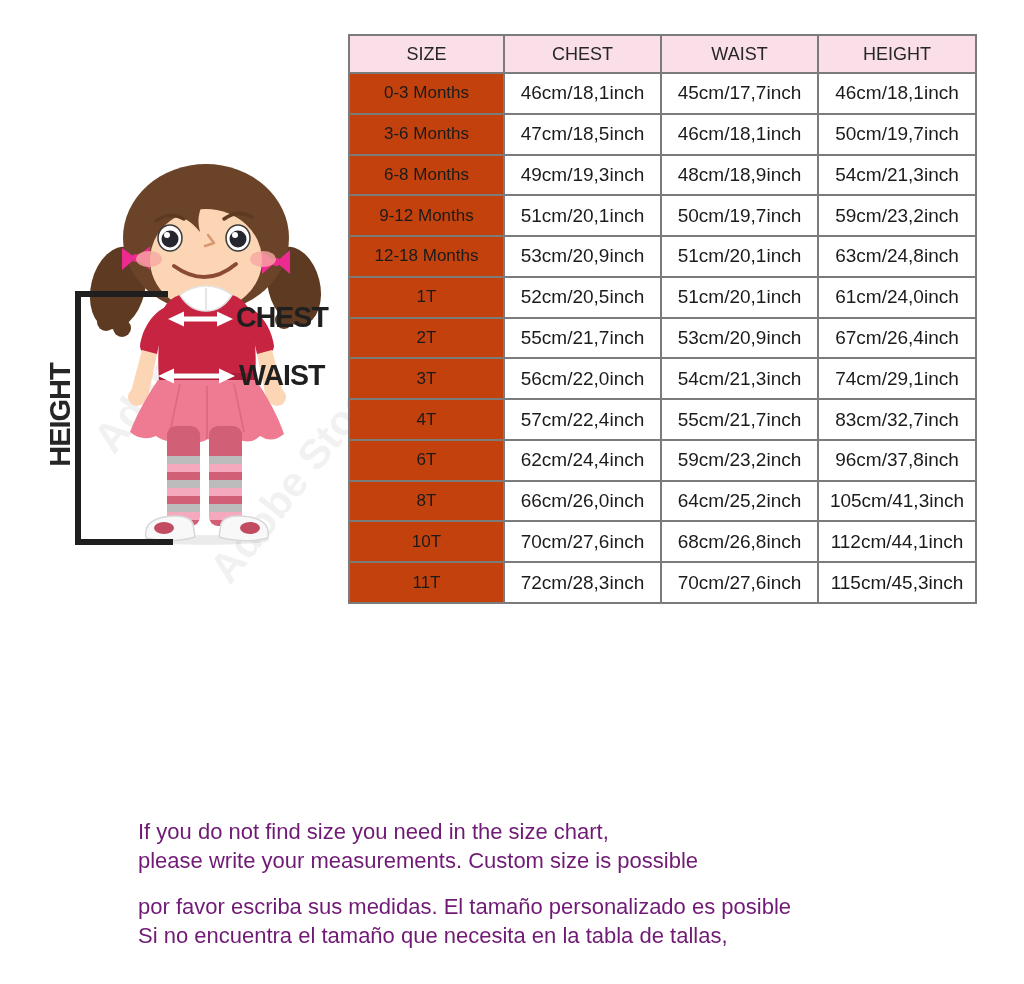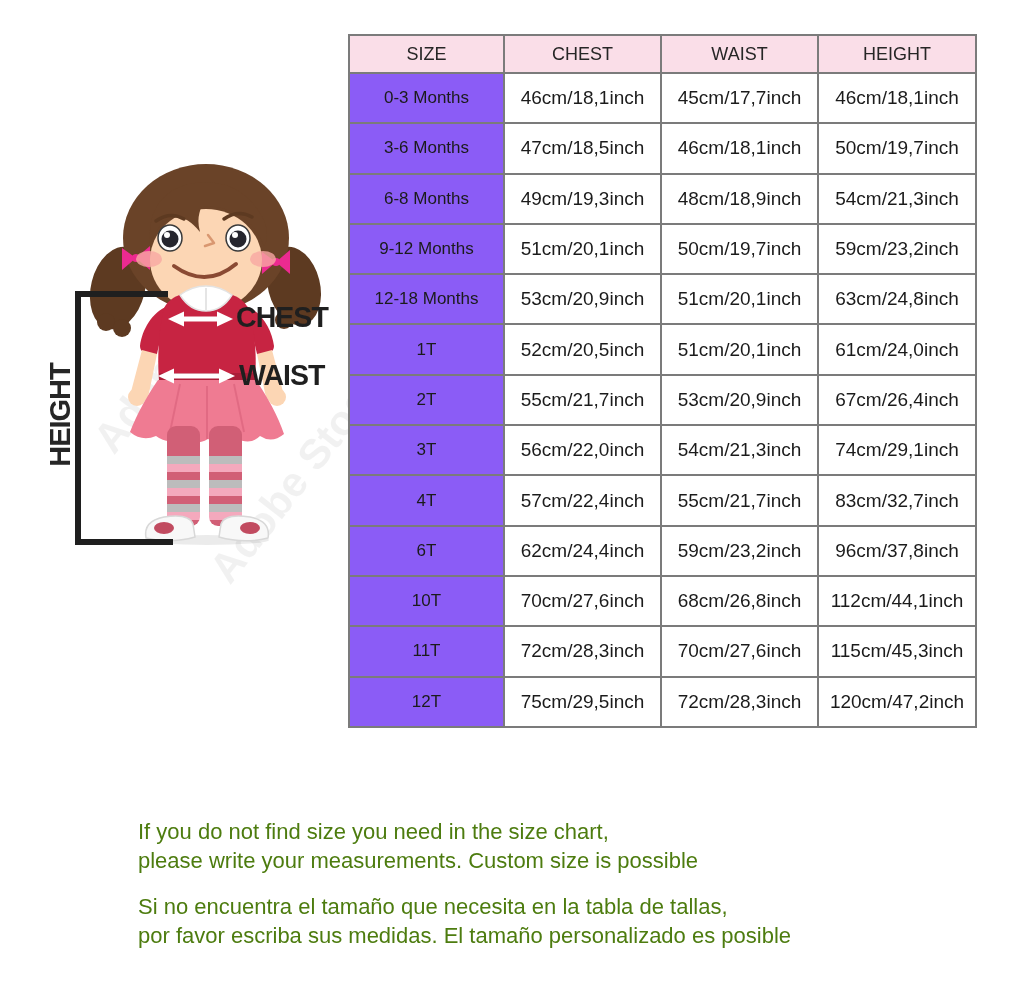--- a/index.html
+++ b/index.html
@@ -2,32 +2,32 @@
 <html><head>
 <meta charset="utf-8">
 <style>
   html,body{margin:0;padding:0;background:#ffffff;}
   #stage{
     position:relative;width:1024px;height:984px;background:#ffffff;overflow:hidden;
     font-family:"Liberation Sans", sans-serif;color:#1e1e1e;
   }
   
   #size-table{
-    position:absolute;left:348px;top:34px;width:627px;height:694px;
+    position:absolute;left:348px;top:34px;width:627px;height:570px;
     border-collapse:collapse;table-layout:fixed;
   }
   #size-table th,#size-table td{
     border:2px solid #7b7b7b;text-align:center;vertical-align:middle;
     padding:0 2px;white-space:nowrap;overflow:hidden;
   }
   #size-table th{
     background:#fadee8;font-weight:normal;font-size:18px;height:36px;color:#262626;
   }
   #size-table td{font-size:19px;background:#ffffff;color:#1b1b1b;}
-  #size-table td.size-col{background:#8b5cf6;font-size:17px;}
+  #size-table td.size-col{background:#c2410c;font-size:17px;}
   
   .meas-label{
     position:absolute;font-weight:bold;font-size:30px;color:#1f1f1f;
     letter-spacing:-1px;transform:scaleX(.95);transform-origin:left center;
     line-height:1;white-space:nowrap;
   }
   #height-label{
     position:absolute;left:-5px;top:399px;width:130px;height:32px;
     font-weight:bold;font-size:29px;color:#262626;letter-spacing:-1px;
     text-align:center;line-height:32px;transform:rotate(-90deg);white-space:nowrap;
@@ -35,21 +35,21 @@
   
   #brand-watermark{position:absolute;left:515px;top:262px;opacity:.13;pointer-events:none;}
   .stock-mark{
     position:absolute;width:260px;text-align:center;font-size:42px;color:#6f6f6f;
     opacity:.09;font-weight:bold;pointer-events:none;white-space:nowrap;
   }
   #stock-mark-1{left:52px;top:322px;transform:rotate(-52deg);}
   #stock-mark-2{left:168px;top:452px;transform:rotate(-52deg);}
   
   .note{
-    position:absolute;left:138px;font-size:22px;line-height:29px;color:#4d7c0f;
+    position:absolute;left:138px;font-size:22px;line-height:29px;color:#701a75;
   }
   #note-en{top:817px;}
   #note-es{top:892px;}
 </style>
 </head>
 <body>
 
 <div id="stage">
 
   <div class="stock-mark" id="stock-mark-1">Adobe Stock</div>
@@ -281,42 +281,42 @@
           <td>55cm/21,7inch</td>
           <td>83cm/32,7inch</td>
         </tr>
         <tr>
           <td class="size-col">6T</td>
           <td>62cm/24,4inch</td>
           <td>59cm/23,2inch</td>
           <td>96cm/37,8inch</td>
         </tr>
         <tr>
+          <td class="size-col">8T</td>
+          <td>66cm/26,0inch</td>
+          <td>64cm/25,2inch</td>
+          <td>105cm/41,3inch</td>
+        </tr>
+        <tr>
           <td class="size-col">10T</td>
           <td>70cm/27,6inch</td>
           <td>68cm/26,8inch</td>
           <td>112cm/44,1inch</td>
         </tr>
         <tr>
           <td class="size-col">11T</td>
           <td>72cm/28,3inch</td>
           <td>70cm/27,6inch</td>
           <td>115cm/45,3inch</td>
-        </tr>
-        <tr>
-          <td class="size-col">12T</td>
-          <td>75cm/29,5inch</td>
-          <td>72cm/28,3inch</td>
-          <td>120cm/47,2inch</td>
         </tr>
       </tbody>
   </table>
 
   <div class="note" id="note-en">
     <div>If you do not find size you need in the size chart,</div>
     <div>please write your measurements. Custom size is possible</div>
   </div>
   <div class="note" id="note-es">
+    <div>por favor escriba sus medidas. El tamaño personalizado es posible</div>
     <div>Si no encuentra el tamaño que necesita en la tabla de tallas,</div>
-    <div>por favor escriba sus medidas. El tamaño personalizado es posible</div>
   </div>
 
 </div>
 
 </body></html>

